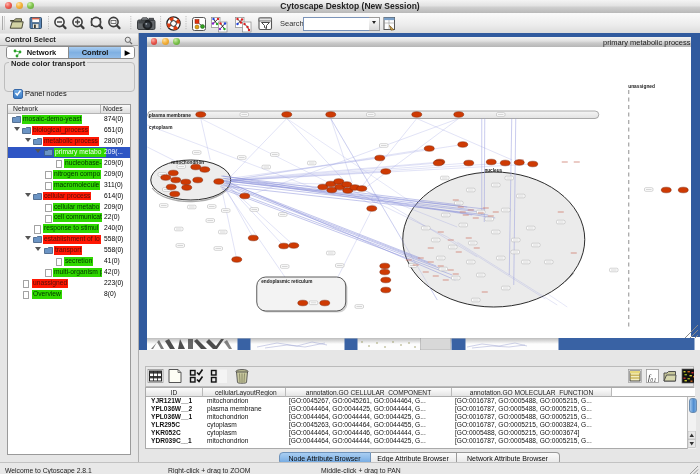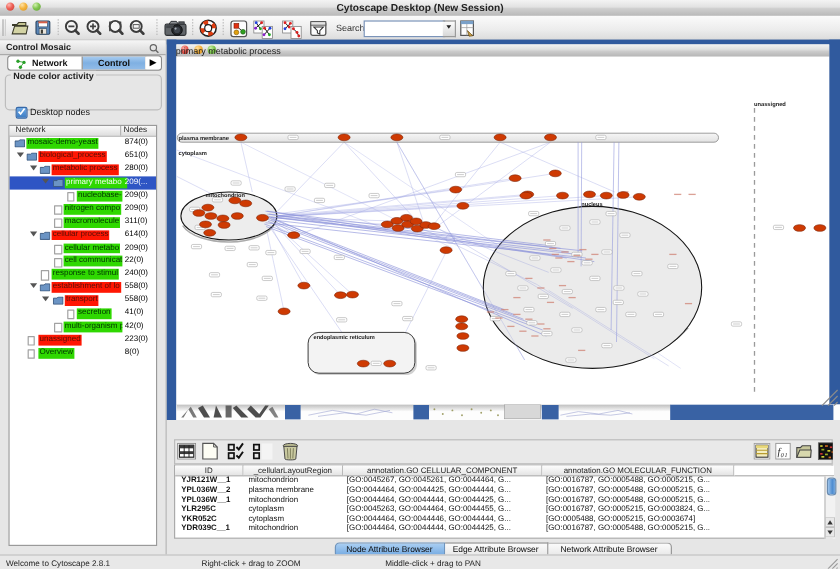--- a/index.html
+++ b/index.html
@@ -48,21 +48,21 @@
   #treebox{left:7px;top:71px;width:122px;height:349px;background:#fff;
     border:1px solid #9a9a9a;}
   
   #iframe-top{left:0;top:0;width:561px;height:3.5px;background:#305a9e;}
   #iframe-left{left:0;top:0;width:7.5px;height:317px;background:#305a9e;}
   #iframe-right{left:552px;top:0;width:9px;height:314px;background:#305a9e;}
   #ititlebar{left:7.5px;top:3.5px;width:544.5px;height:10.5px;
     background:linear-gradient(#f2f2f2,#e0e0e0 40%,#cacaca 60%,#b6b6b6);
     border-bottom:1px solid #777;}
   #ititlebar .tl{position:absolute;top:1.5px;width:6.8px;height:6.8px;border-radius:50%;}
-  #ititle-text{left:0;top:1px;width:544px;text-align:left;font-size:7.5px;color:#1a1a1a;}
+  #ititle-text{left:0;top:1px;width:544px;text-align:right;font-size:7.5px;color:#1a1a1a;}
   #canvas{left:7.5px;top:14px;width:544.5px;height:290px;background:#fff;}
   #botstrip{left:7.5px;top:304px;width:553.5px;height:13px;background:#fff;}
   #tree-head{left:0px;top:0px;width:122px;height:8px;
     background:linear-gradient(#fafafa,#dedede);border-bottom:1px solid #b5b5b5;}
   #tree-head .c1{position:absolute;left:5px;top:0px;font-size:6.8px;color:#222;}
   #tree-head .c2{position:absolute;left:95px;top:0px;font-size:6.8px;color:#222;}
   #tree-head .sep{position:absolute;left:92px;top:0;height:8px;border-left:1px solid #b5b5b5;}
   .trow{position:absolute;height:10.9px;width:122px;font-size:6.7px;line-height:10.9px;white-space:nowrap;}
   .trow .lbl{position:absolute;top:1px;height:8.9px;line-height:8.9px;padding:0 1px;}
   .trow .cnt{position:absolute;left:96px;top:0;color:#000;}
@@ -199,45 +199,45 @@
 <path d="M389.5 12.5 L394 16.8 L391 17.2 Z" fill="#caa24a" stroke="#6a4a10" stroke-width="0.6"></path>
       </g>
     </svg>
     <span class="tlabel" style="left:280px;top:6px;">Search:</span>
     <div style="position:absolute;left:303px;top:3.5px;width:66px;height:12px;background:#fff;border:1px solid #7a93b8;"></div>
     <div style="position:absolute;left:369px;top:3.5px;width:10px;height:12px;background:linear-gradient(#fdfdfd,#d8d8d8);border:1px solid #9a9a9a;border-left:none;"></div>
     <div style="position:absolute;left:371.5px;top:8px;width:0;height:0;border-left:2.5px solid transparent;border-right:2.5px solid transparent;border-top:3.5px solid #222;"></div>
   </div>
   <div id="leftpanel" class="abs">
     <div id="cp-head" class="abs">
-      <span>Control Mosaic</span>
+      <span>Control Select</span>
       <svg style="position:absolute;left:124px;top:1.5px" width="9" height="9">
         <circle cx="3.8" cy="3.8" r="2.6" fill="none" stroke="#666" stroke-width="1"></circle>
         <line x1="5.8" y1="5.8" x2="8" y2="8" stroke="#666" stroke-width="1.2"></line>
       </svg>
     </div>
     <div id="tabsbox" class="abs">
       <div id="tab-network" class="cptab"><svg style="position:absolute;left:6px;top:1.5px" width="9" height="9">
           <circle cx="2" cy="2" r="1.4" fill="#2aa02a"></circle>
           <circle cx="7" cy="3" r="1.4" fill="#2aa02a"></circle>
           <circle cx="4" cy="7" r="1.4" fill="#2aa02a"></circle>
           <line x1="2" y1="2" x2="7" y2="3" stroke="#2aa02a" stroke-width="0.7"></line>
           <line x1="7" y1="3" x2="4" y2="7" stroke="#2aa02a" stroke-width="0.7"></line>
         </svg><span style="margin-left:8px;">Network</span></div>
       <div id="tab-mosaic" class="cptab">Control</div>
       <div id="tab-arrow" class="cptab">▶</div>
     </div>
     <div id="groupbox" class="abs"></div>
-    <div id="groupbox-label" class="abs">Node color activity</div>
+    <div id="groupbox-label" class="abs">Node color transport</div>
     <div id="checkbox" class="abs">
       <svg width="8" height="8" style="position:absolute;left:0;top:-1px">
         <path d="M1.5 4 L3.2 6 L6.5 1.5" fill="none" stroke="#fff" stroke-width="1.4"></path>
       </svg>
     </div>
-    <div id="checkbox-label" class="abs">Desktop nodes</div>
+    <div id="checkbox-label" class="abs">Panel nodes</div>
     <div id="treebox" class="abs">
       <div id="tree-head" class="abs">
         <span class="c1">Network</span>
         <span class="sep"></span>
         <span class="c2">Nodes</span>
       </div>
       <div id="tree-rows">
       <div class="trow" style="top:9.3px;">
           <div class="folder" style="left:4px;"><svg width="9" height="7">
               <path d="M0.5 1.5 L3.5 1.5 L4.5 0.5 L8.5 0.5 L8.5 6.5 L0.5 6.5 Z" fill="#6b94c4" stroke="#3c5a80" stroke-width="0.8"></path>

